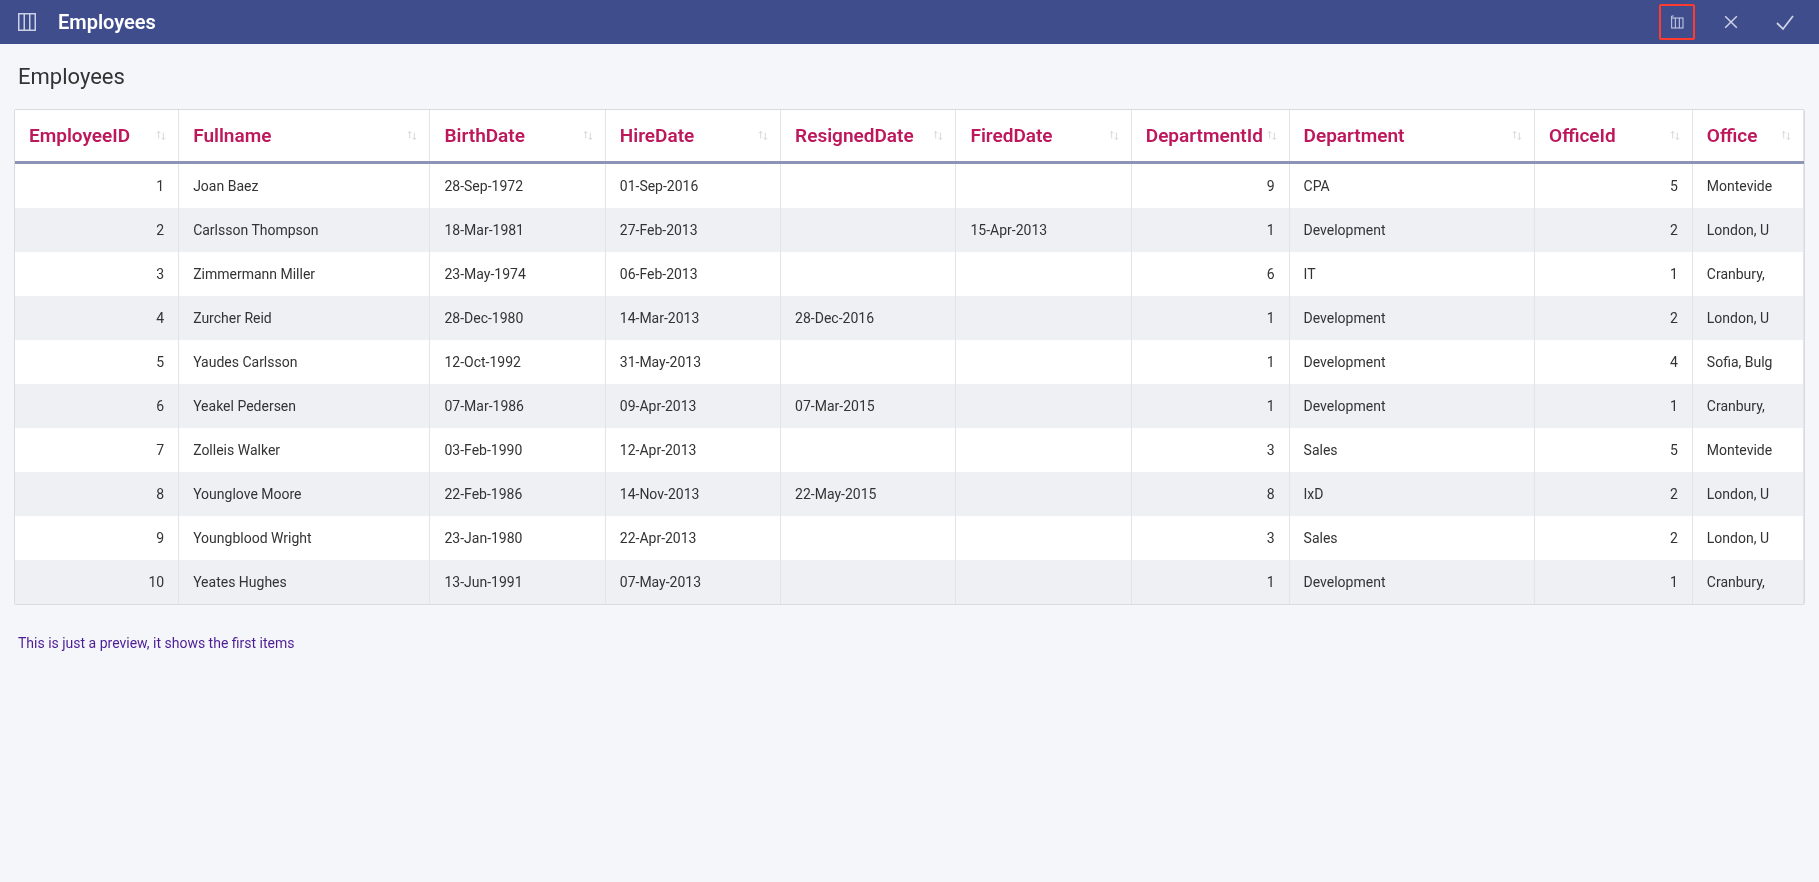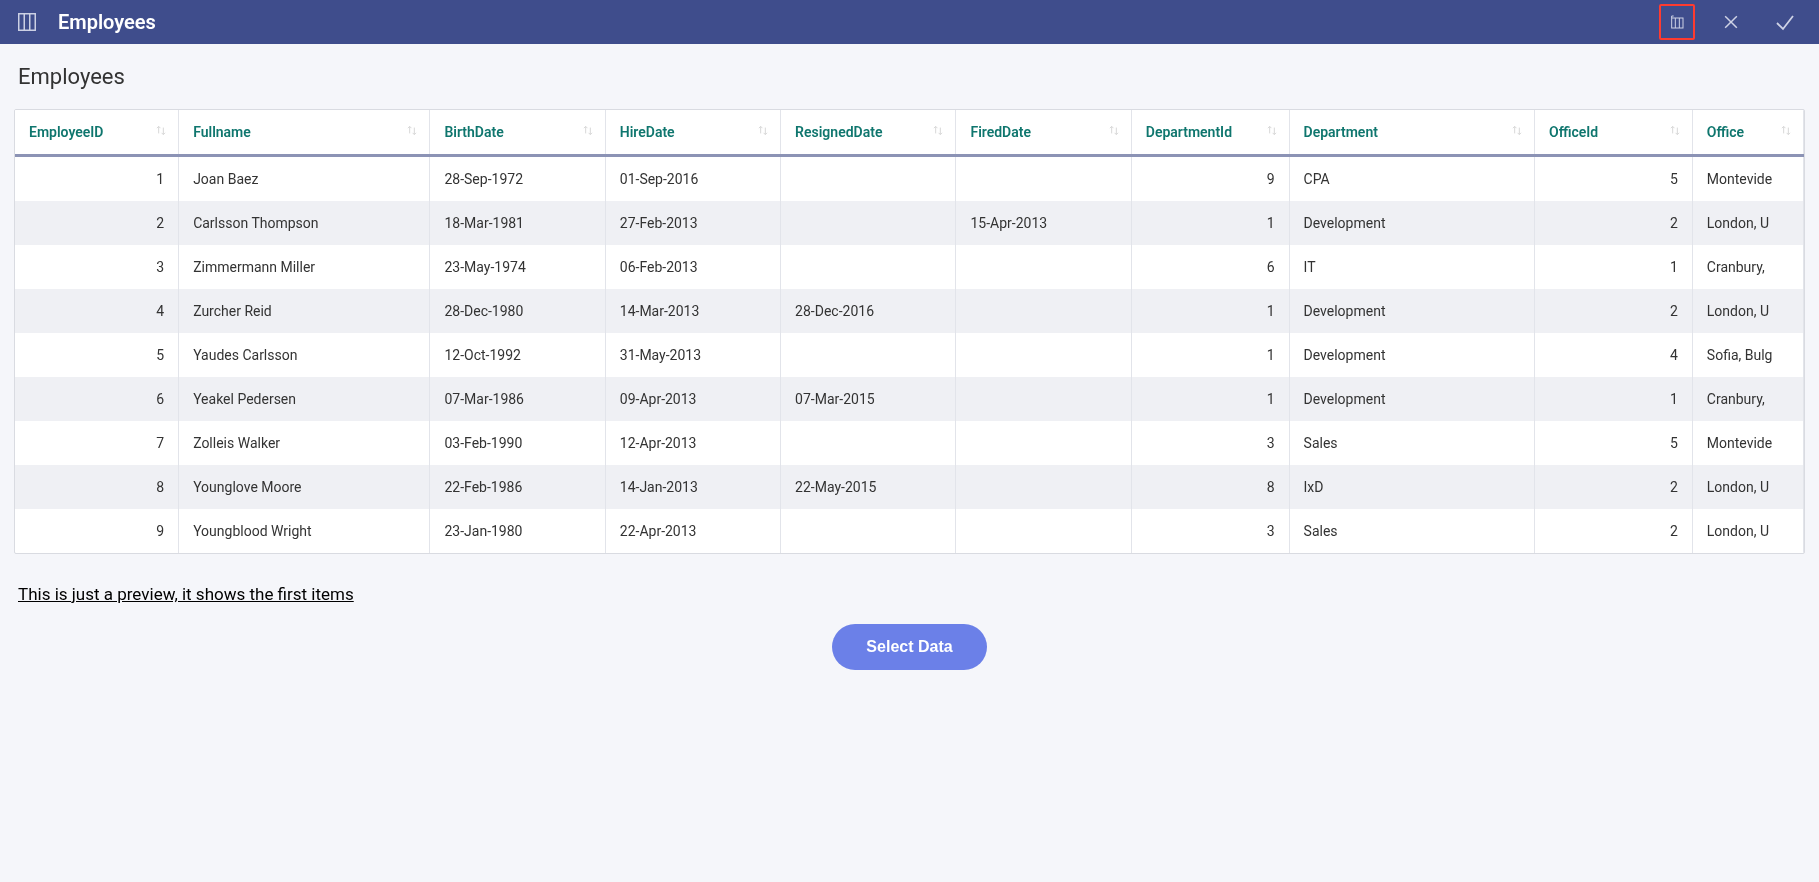--- a/index.html
+++ b/index.html
@@ -70,22 +70,22 @@
     border-collapse: collapse;
     width: 100%;
     table-layout: fixed;
   }
   thead th {
     background: #fff;
     border-right: 1px solid #e2e4ea;
     border-bottom: 3px solid #8c93b5;
     padding: 14px 14px;
     font-weight: 600;
-    font-size: 14px;
-    color: #0f766e;
+    font-size: 19px;
+    color: #be185d;
     text-align: left;
     position: relative;
     white-space: nowrap;
     overflow: hidden;
     text-overflow: ellipsis;
   }
   thead th .sort-icon {
     position: absolute;
     right: 10px;
     top: 50%;
@@ -99,24 +99,23 @@
     color: #333;
     white-space: nowrap;
     overflow: hidden;
     text-overflow: ellipsis;
   }
   tbody tr:nth-child(even) td {
     background: #eff0f4;
   }
   .col-right { text-align: right; }
   .preview-note {
-    font-size: 17px;
-    color: #000000;
+    font-size: 14px;
+    color: #4c1d95;
     margin: 30px 0 20px 4px;
-    text-decoration: underline;
   }
   .select-btn-row {
     display: flex;
     justify-content: center;
     margin-top: 16px;
   }
   .select-btn {
     background: #6b80e8;
     color: #fff;
     border: none;
@@ -318,42 +317,51 @@
             <td></td>
             <td class="col-right">3</td>
             <td>Sales</td>
             <td class="col-right">5</td>
             <td>Montevide</td>
           </tr>
           <tr>
             <td class="col-right">8</td>
             <td>Younglove Moore</td>
             <td>22-Feb-1986</td>
-            <td>14-Jan-2013</td>
+            <td>14-Nov-2013</td>
             <td>22-May-2015</td>
             <td></td>
             <td class="col-right">8</td>
             <td>IxD</td>
             <td class="col-right">2</td>
             <td>London, U</td>
           </tr>
           <tr>
             <td class="col-right">9</td>
             <td>Youngblood Wright</td>
             <td>23-Jan-1980</td>
             <td>22-Apr-2013</td>
             <td></td>
             <td></td>
             <td class="col-right">3</td>
             <td>Sales</td>
             <td class="col-right">2</td>
             <td>London, U</td>
           </tr>
+          <tr>
+            <td class="col-right">10</td>
+            <td>Yeates Hughes</td>
+            <td>13-Jun-1991</td>
+            <td>07-May-2013</td>
+            <td></td>
+            <td></td>
+            <td class="col-right">1</td>
+            <td>Development</td>
+            <td class="col-right">1</td>
+            <td>Cranbury, </td>
+          </tr>
         </tbody>
     </table>
   </div>
 
   <div class="preview-note">This is just a preview, it shows the first items</div>
 
-  <div class="select-btn-row">
-    <button class="select-btn">Select Data</button>
-  </div>
 </div>
 
 </body></html>

